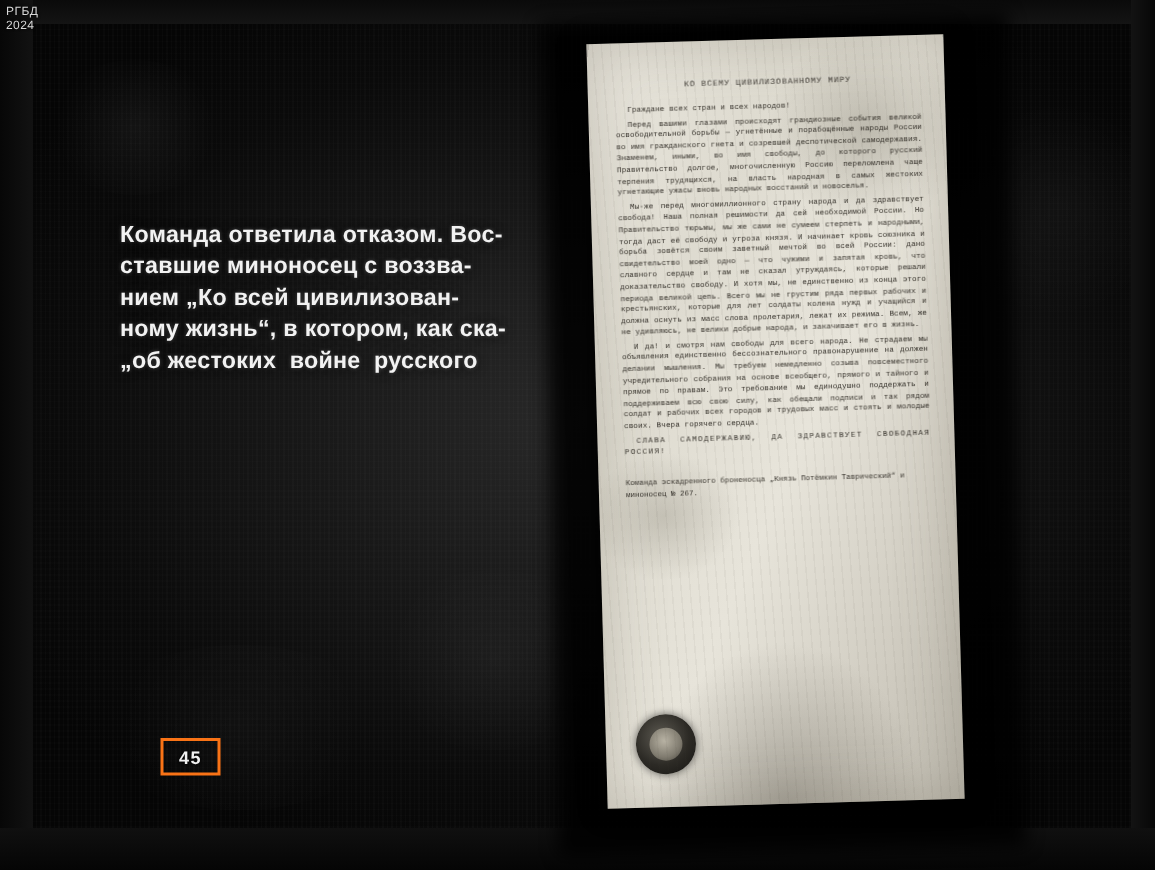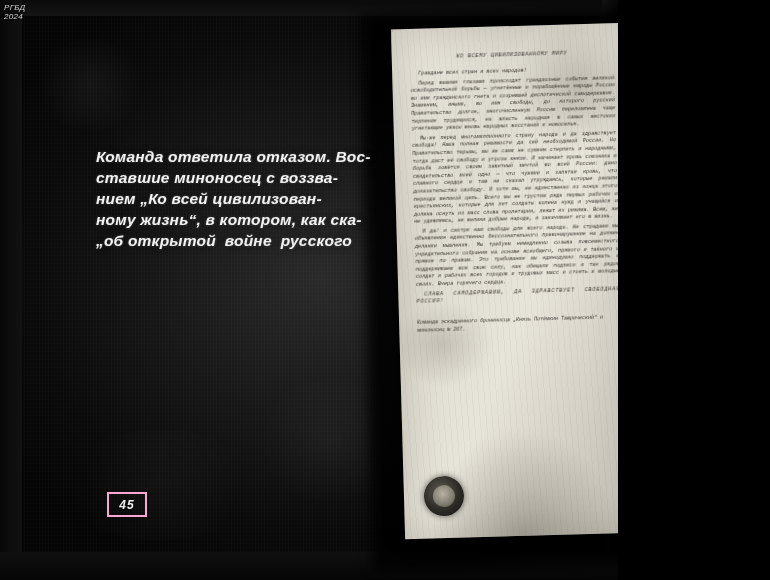--- a/index.html
+++ b/index.html
@@ -9,25 +9,24 @@
   }
   body {
     width: 770px;
     height: 580px;
     overflow: hidden;
     font-family: "Liberation Sans", sans-serif;
   }
 
   #page {
     position: relative;
-    width: 618px;
+    width: 770px;
     height: 580px;
     background: #0d0d0d;
     overflow: hidden;
-    font-style: italic;
   }
 
   
   .backdrop {
     position: absolute;
     inset: 0;
     background:
       radial-gradient(ellipse 60% 55% at 52% 48%, #2a2a2a 0%, #171717 45%, #0a0a0a 78%, #050505 100%);
   }
   .backdrop::after {
@@ -77,42 +76,42 @@
     letter-spacing: .3px;
     font-family: "Liberation Sans", sans-serif;
     text-shadow: 0 0 2px #000;
     z-index: 6;
   }
   .archive-stamp div { white-space: nowrap; }
 
   
   .caption {
     position: absolute;
-    left: 96px;
+    left: 80px;
     top: 146px;
     width: 290px;
     color: #f2f2f2;
     font-weight: bold;
     font-size: 15.5px;
     line-height: 21px;
     letter-spacing: .2px;
     text-shadow: 0 0 3px rgba(255,255,255,.25), 0 0 7px rgba(0,0,0,.9);
     z-index: 5;
   }
   .caption p { margin: 0; }
   .caption .ln { display: block; white-space: pre; }
 
   
   .page-num-box {
     position: absolute;
     left: 107px;
     top: 492px;
     width: 36px;
     height: 21px;
-    border: 2px solid #f9a8d4;
+    border: 2px solid #f97316;
     color: #f0f0f0;
     font-size: 12px;
     font-weight: bold;
     display: flex;
     align-items: center;
     justify-content: center;
     letter-spacing: 1px;
     text-shadow: 0 0 2px #000;
     z-index: 5;
   }
@@ -259,21 +258,21 @@
     <div>РГБД</div>
     <div>2024</div>
   </div>
 
   <div class="caption">
     <p>
       <span class="ln">Команда ответила отказом. Вос-</span>
       <span class="ln">ставшие миноносец с воззва-</span>
       <span class="ln">нием „Ко всей цивилизован-</span>
       <span class="ln">ному жизнь“, в котором, как ска-</span>
-      <span class="ln">„об открытой  войне  русского</span>
+      <span class="ln">„об жестоких  войне  русского</span>
     </p>
   </div>
 
   <div class="page-num-box">
     <span>45</span>
   </div>
 
   <div class="doc-wrap">
     <div class="doc-shadow"></div>
     <div class="doc-sheet">

